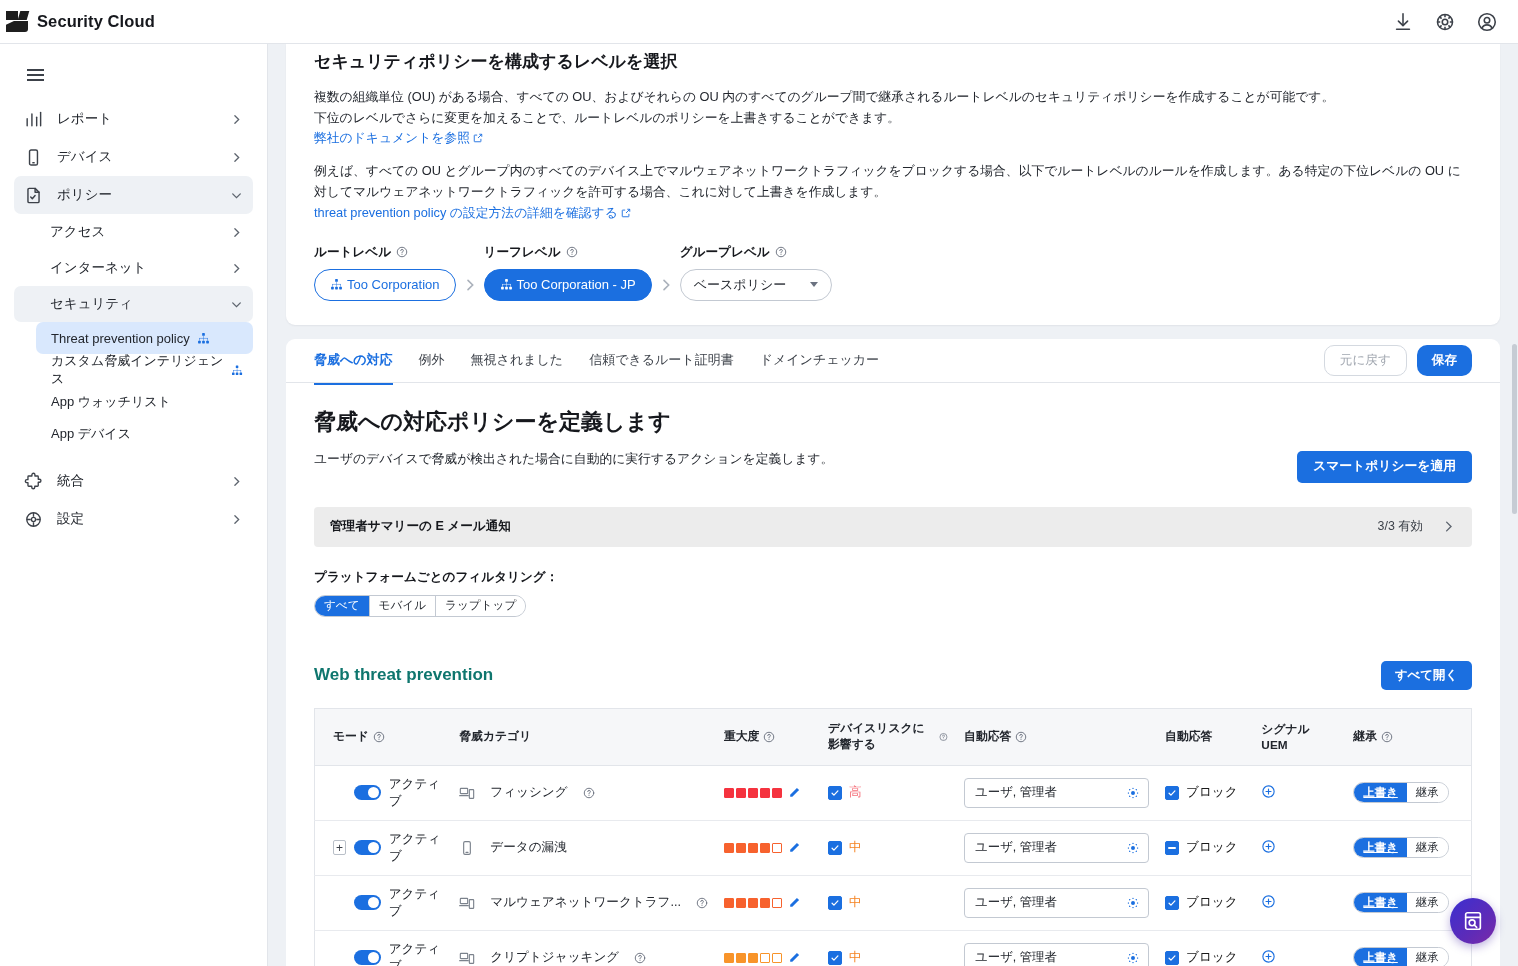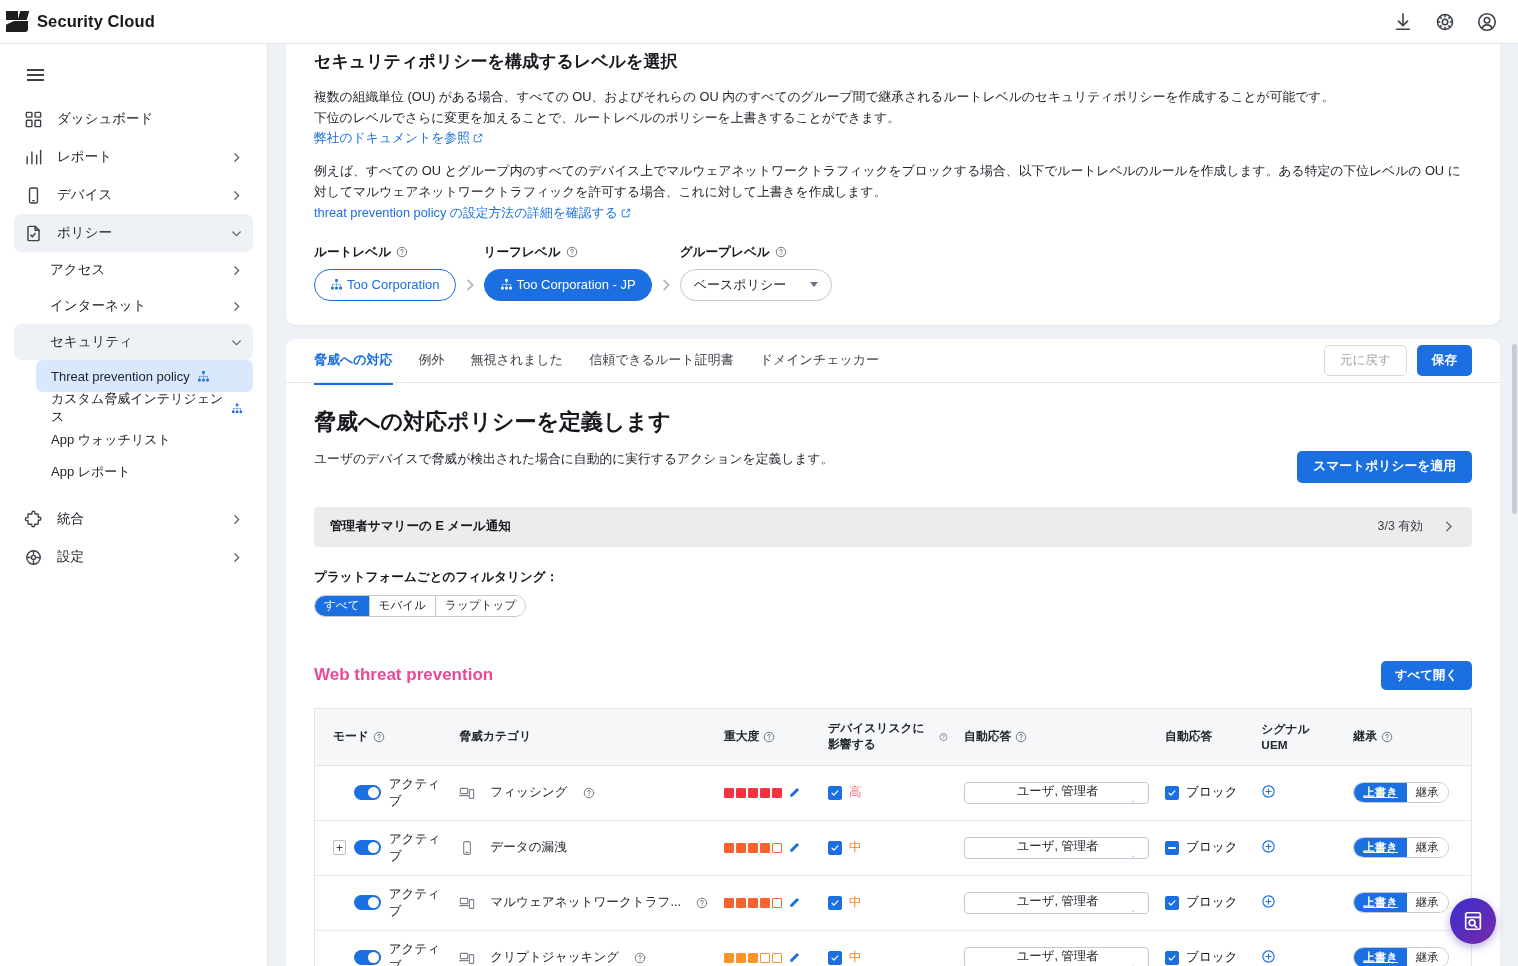--- a/index.html
+++ b/index.html
@@ -122,21 +122,21 @@
   .tab {
     font-size: 13px; color: #3c4149; height: 50px; display: flex; align-items: center;
     margin-right: 26px; cursor: pointer; position: relative;
   }
   .tab.active { color: #1b6fe0; font-weight: bold; }
   .tab.active::after {
     content: ""; position: absolute; left: 0; right: 0; bottom: 0; height: 2.5px; background: #1b6fe0;
   }
   .strip-actions { margin-left: auto; display: flex; gap: 10px; }
   .btn {
-    height: 31px; border-radius: 5px; font-size: 12.6px; display: inline-flex;
+    height: 31px; border-radius: 10px; font-size: 12.6px; display: inline-flex;
     align-items: center; justify-content: center; padding: 0 15px; cursor: pointer; border: none;
   }
   .btn.ghost { background: #fff; border: 1px solid #d4d9e0; color: #a0a6af; }
   .btn.primary { background: #1b6fe0; color: #fff; font-weight: bold; }
 
   
   .body-card { border-radius: 0 0 9px 9px; margin: 0 18px; background: #fff; padding: 24px 28px 0 28px; }
   .h-title { font-size: 22px; font-weight: bold; color: #16181d; }
   .sub-row { display: flex; align-items: flex-start; margin-top: 14px; }
   .sub-text { font-size: 12.8px; color: #22262d; }
@@ -155,21 +155,21 @@
   .filter-title { margin-top: 22px; font-size: 12.6px; font-weight: bold; color: #16181d; }
   .seg { margin-top: 9px; display: inline-flex; border-radius: 14px; overflow: hidden; border: 1px solid #c3c9d2; height: 22px; }
   .seg div {
     font-size: 11.6px; padding: 0 9px; display: flex; align-items: center;
     border-right: 1px solid #c3c9d2; cursor: pointer; background: #fff; color: #22262d;
   }
   .seg div:last-child { border-right: none; }
   .seg div.on { background: #1b6fe0; color: #fff; }
 
   .section-head { display: flex; align-items: center; margin-top: 44px; }
-  .section-title { font-size: 17px; font-weight: bold; color: #ec4899; }
+  .section-title { font-size: 17px; font-weight: bold; color: #0f766e; }
   .open-all {
     margin-left: auto; background: #1b6fe0; color: #fff; font-size: 12.4px; font-weight: bold;
     height: 29px; border-radius: 5px; display: inline-flex; align-items: center; padding: 0 14px; cursor: pointer;
   }
 
   
   table.tp { width: 100%; border-collapse: collapse; margin-top: 18px; border: 1px solid #e2e5ea; border-radius: 4px; }
   table.tp th {
     background: #f6f7f9; font-size: 11.8px; font-weight: bold; color: #22262d; text-align: left;
     padding: 12px 8px; border-bottom: 1px solid #e2e5ea; vertical-align: middle;
@@ -205,22 +205,22 @@
   .pencil { width: 13px; height: 13px; color: #1b6fe0; cursor: pointer; }
 
   .risk-cell { display: flex; align-items: center; gap: 7px; }
   .cbx { width: 14px; height: 14px; border-radius: 2px; display: inline-flex; align-items: center; justify-content: center; flex: 0 0 14px; cursor: pointer; }
   .cbx.checked { background: #1b6fe0; border: 1px solid #1b6fe0; }
   .cbx.indet   { background: #1b6fe0; border: 1px solid #1b6fe0; }
   .cbx svg { width: 10px; height: 10px; color: #fff; }
   .cbx .dash { width: 8px; height: 2px; background: #fff; border-radius: 1px; }
 
   .alert-box {
-    height: 22px; border: 1px solid #c3c9d2; border-radius: 4px; display: flex; align-items: center;
-    padding: 0 8px 0 10px; font-size: 12.4px; color: #22262d; background: #fff; width: 185px; cursor: pointer; flex-direction: column;
+    height: 30px; border: 1px solid #c3c9d2; border-radius: 4px; display: flex; align-items: center;
+    padding: 0 8px 0 10px; font-size: 12.4px; color: #22262d; background: #fff; width: 185px; cursor: pointer;
   }
   .alert-box .gear { margin-left: auto; width: 14px; height: 14px; color: #1b6fe0; }
 
   .auto-cell { display: flex; align-items: center; gap: 7px; }
   .plus-circle { width: 15px; height: 15px; color: #1b6fe0; cursor: pointer; }
 
   .inherit-seg { display: inline-flex; border: 1px solid #c3c9d2; border-radius: 13px; overflow: hidden; height: 21px; }
   .inherit-seg div { font-size: 11.4px; padding: 0 9px; display: flex; align-items: center; cursor: pointer; background: #fff; color: #22262d; }
   .inherit-seg div.on { background: #1b6fe0; color: #fff; font-weight: bold; text-decoration: underline; }
 
@@ -267,29 +267,20 @@
   </div>
 </div>
 
 <div class="sidebar">
   <div class="hamburger">
       <span></span>
     </div>
 
   <div class="nav">
 
-    <div class="nav-item">
-      <svg class="ni-icon" viewBox="0 0 24 24" fill="none" stroke="currentColor" stroke-width="1.8">
-          <rect x="3" y="3" width="7" height="6" rx="1"></rect>
-          <rect x="14" y="3" width="7" height="6" rx="1"></rect>
-          <rect x="3" y="13" width="7" height="8" rx="1"></rect>
-          <rect x="14" y="13" width="7" height="8" rx="1"></rect>
-        </svg>
-      <span class="ni-label">ダッシュボード</span>
-    </div>
 
     <div class="nav-item">
       <svg class="ni-icon" viewBox="0 0 24 24" fill="none" stroke="currentColor" stroke-width="1.8" stroke-linecap="round">
           <path d="M4 20V11"></path>
           <path d="M10 20V5"></path>
           <path d="M16 20V9"></path>
           <path d="M21 20V3"></path>
         </svg>
       <span class="ni-label">レポート</span>
       <svg class="chev" viewBox="0 0 24 24" fill="none" stroke="currentColor" stroke-width="2.4" stroke-linecap="round">
@@ -360,21 +351,21 @@
           <rect x="17" y="16" width="5" height="5" rx="1"></rect>
           <path d="M11.6 7h.8v4h-.8z"></path>
           <path d="M4 11h16v.9H4z"></path>
           <path d="M4 11h.9v5H4zM19.1 11h.9v5h-.9zM11.6 11h.8v5h-.8z"></path>
         </svg>
     </div>
     <div class="leaf-item">
       <span>App ウォッチリスト</span>
     </div>
     <div class="leaf-item">
-      <span>App レポート</span>
+      <span>App デバイス</span>
     </div>
 
     <div style="height:12px"></div>
     <div class="nav-item">
       <svg class="ni-icon" viewBox="0 0 24 24" fill="none" stroke="currentColor" stroke-width="1.7" stroke-linejoin="round">
           <path d="M10 3.5a1.9 1.9 0 1 1 3.8 0V5H17a1 1 0 0 1 1 1v3.2h1.5a1.9 1.9 0 1 1 0 3.8H18V17a1 1 0 0 1-1 1h-3.4v1.3a1.9 1.9 0 1 1-3.8 0V18H6a1 1 0 0 1-1-1v-3.5H3.6a1.9 1.9 0 1 1 0-3.8H5V6a1 1 0 0 1 1-1h4z"></path>
         </svg>
       <span class="ni-label">統合</span>
       <svg class="chev" viewBox="0 0 24 24" fill="none" stroke="currentColor" stroke-width="2.4" stroke-linecap="round">
           <path d="M9 5l7 7-7 7"></path>

